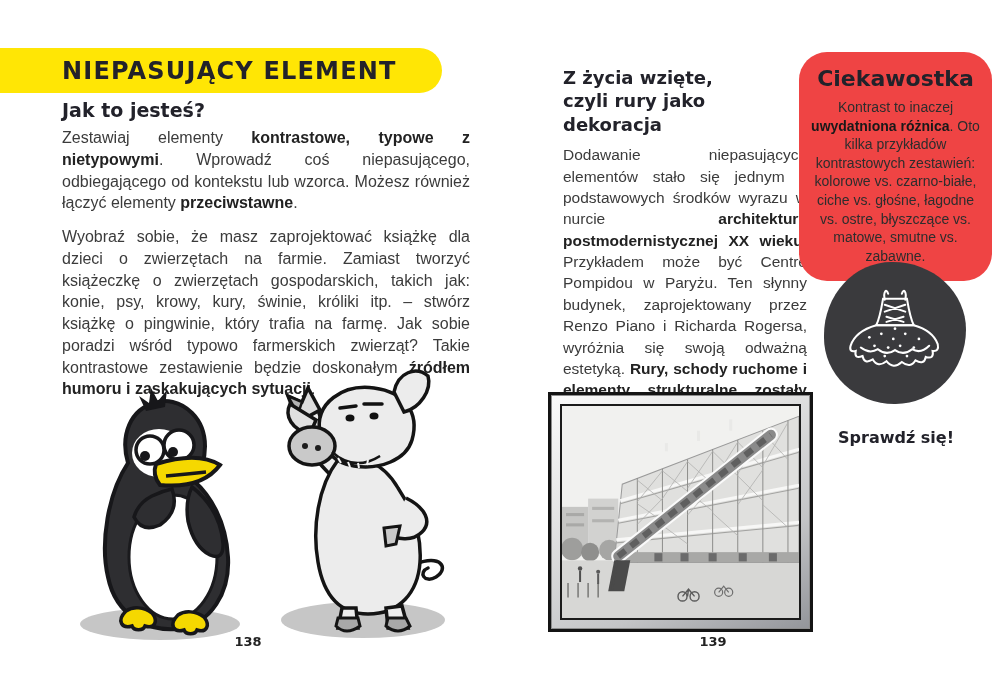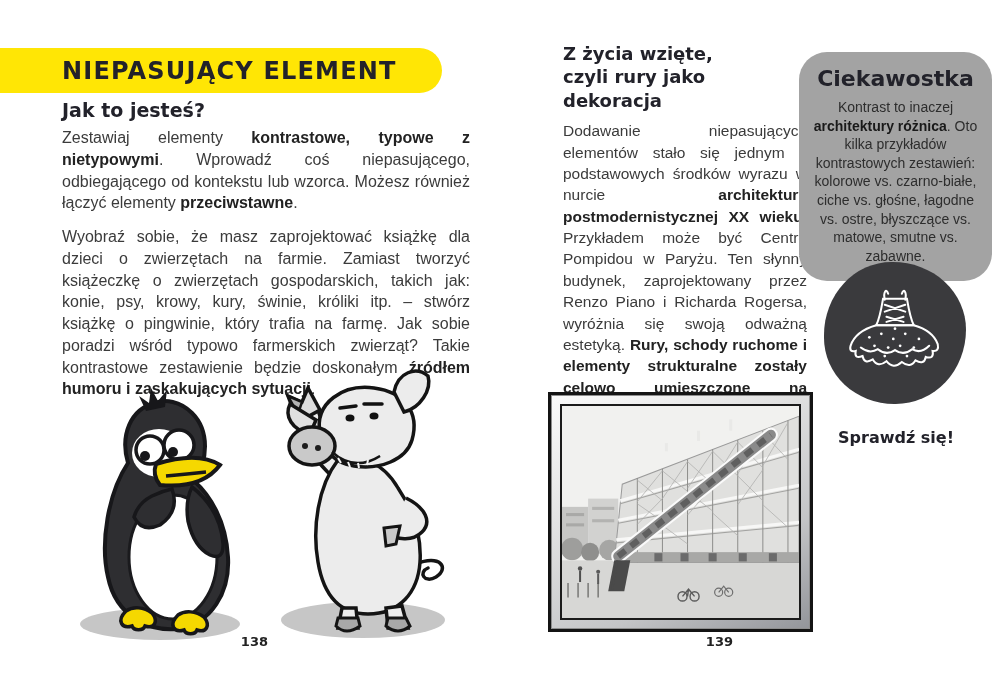--- a/index.html
+++ b/index.html
@@ -22,47 +22,47 @@
     font-family:"DejaVu Sans",sans-serif;font-weight:bold;font-size:19px;
     color:#22222a;margin:0 0 6px 0;
   }
   .sec-heading.mt{margin-top:12px;}
   .body-p{font-size:16px;line-height:1.36;text-align:justify;margin:0 0 12px 0;color:#3b3b3b;}
   .body-p b{color:#222;}
   .illustration{position:absolute;left:55px;top:356px;width:420px;height:290px;}
   .penguin-wrap{position:absolute;left:5px;top:5px;width:180px;height:285px;}
   .pig-wrap{position:absolute;left:203px;top:0;width:212px;height:290px;}
   .pageno{
-    position:absolute;width:40px;text-align:right;top:634px;
+    position:absolute;width:40px;text-align:center;top:634px;
     font-family:"DejaVu Sans",sans-serif;font-weight:bold;font-size:13px;color:#222;
   }
   .pageno.left{left:228px;}
   .pageno.right{left:693px;}
   
-  .col-mid{position:absolute;left:563px;top:42px;width:244px;}
+  .col-mid{position:absolute;left:563px;top:66px;width:244px;}
   .mid-heading{
     font-family:"DejaVu Sans",sans-serif;font-weight:bold;font-size:18px;
     line-height:1.3;color:#22222a;margin:0;
   }
   .col-mid .body-p{font-size:15.5px;line-height:1.38;margin-top:8px;}
   
   .photo-frame{
     position:absolute;left:548px;top:392px;width:265px;height:240px;box-sizing:border-box;
     border:3px solid #141414;padding:9px;
     background:linear-gradient(150deg,#fbfbfb 0%,#e2e2e2 35%,#c4c5c7 70%,#93959a 100%);
     box-shadow:inset 0 0 0 1px #8e8e8e;
   }
   .photo-inner{
     width:100%;height:100%;box-sizing:border-box;border:2px solid #1b1b1b;background:#f0f0ee;
   }
   .photo-inner svg{display:block;width:100%;height:100%;}
   
   .fact-box{
     position:absolute;left:799px;top:52px;width:193px;box-sizing:border-box;
-    background:#a3a3a3;border-radius:28px;padding:12px 12px 16px;text-align:center;
+    background:#ef4444;border-radius:28px;padding:12px 12px 16px;text-align:center;
   }
   .fact-heading{
     font-family:"DejaVu Sans",sans-serif;font-weight:bold;font-size:22px;
     color:#22222a;margin:2px 0 7px 0;
   }
   .fact-body{font-size:14px;line-height:1.33;color:#2d2d2d;margin:0;}
   .fact-body b{color:#191919;}
   .badge-circle{
     position:absolute;left:824px;top:262px;width:142px;height:142px;
     background:#3a3a3d;border-radius:48% 52% 50% 50% / 52% 48% 53% 47%;
@@ -256,21 +256,21 @@
         <path d="M156,181 L161,175 L166,181" fill="none" stroke="#6e6e6e" stroke-width="1.2"></path>
       </g>
     </svg>
   </div>
 </div>
 
 <div class="pageno right">139</div>
 
 <div class="fact-box">
   <h3 class="fact-heading">Ciekawostka</h3>
-  <p class="fact-body"><span>Kontrast to inaczej </span><b>architektury różnica</b><span>. Oto kilka przykładów kontrastowych zestawień: kolorowe vs. czarno-białe, ciche vs. głośne, łagodne vs. ostre, błyszczące vs. matowe, smutne vs. zabawne.</span></p>
+  <p class="fact-body"><span>Kontrast to inaczej </span><b>uwydatniona różnica</b><span>. Oto kilka przykładów kontrastowych zestawień: kolorowe vs. czarno-białe, ciche vs. głośne, łagodne vs. ostre, błyszczące vs. matowe, smutne vs. zabawne.</span></p>
 </div>
 
 <div class="badge-circle">
   <svg viewBox="0 0 120 110" width="104" height="94">
     <g fill="none" stroke="#ffffff" stroke-width="2.4" stroke-linecap="round">
       <path d="M48,16 C46,7 50,2 52,9"></path>
       <path d="M72,16 C74,7 70,2 68,9"></path>
       <path d="M46,15 L74,15 C76,27 78,38 82,46 L38,46 C42,38 44,27 46,15 Z"></path>
       <path d="M48,22 L72,30 M72,22 L48,30 M50,36 L70,42 M70,36 L50,42"></path>
       <path d="M38,46 C24,50 12,58 8,70 Q6,78 14,76 Q12,86 22,82 Q24,92 34,86 Q40,96 50,88 Q58,98 68,89 Q78,97 84,87 Q94,93 96,83 Q106,86 104,76 Q112,77 110,68 C106,57 96,50 82,46 Z"></path>

